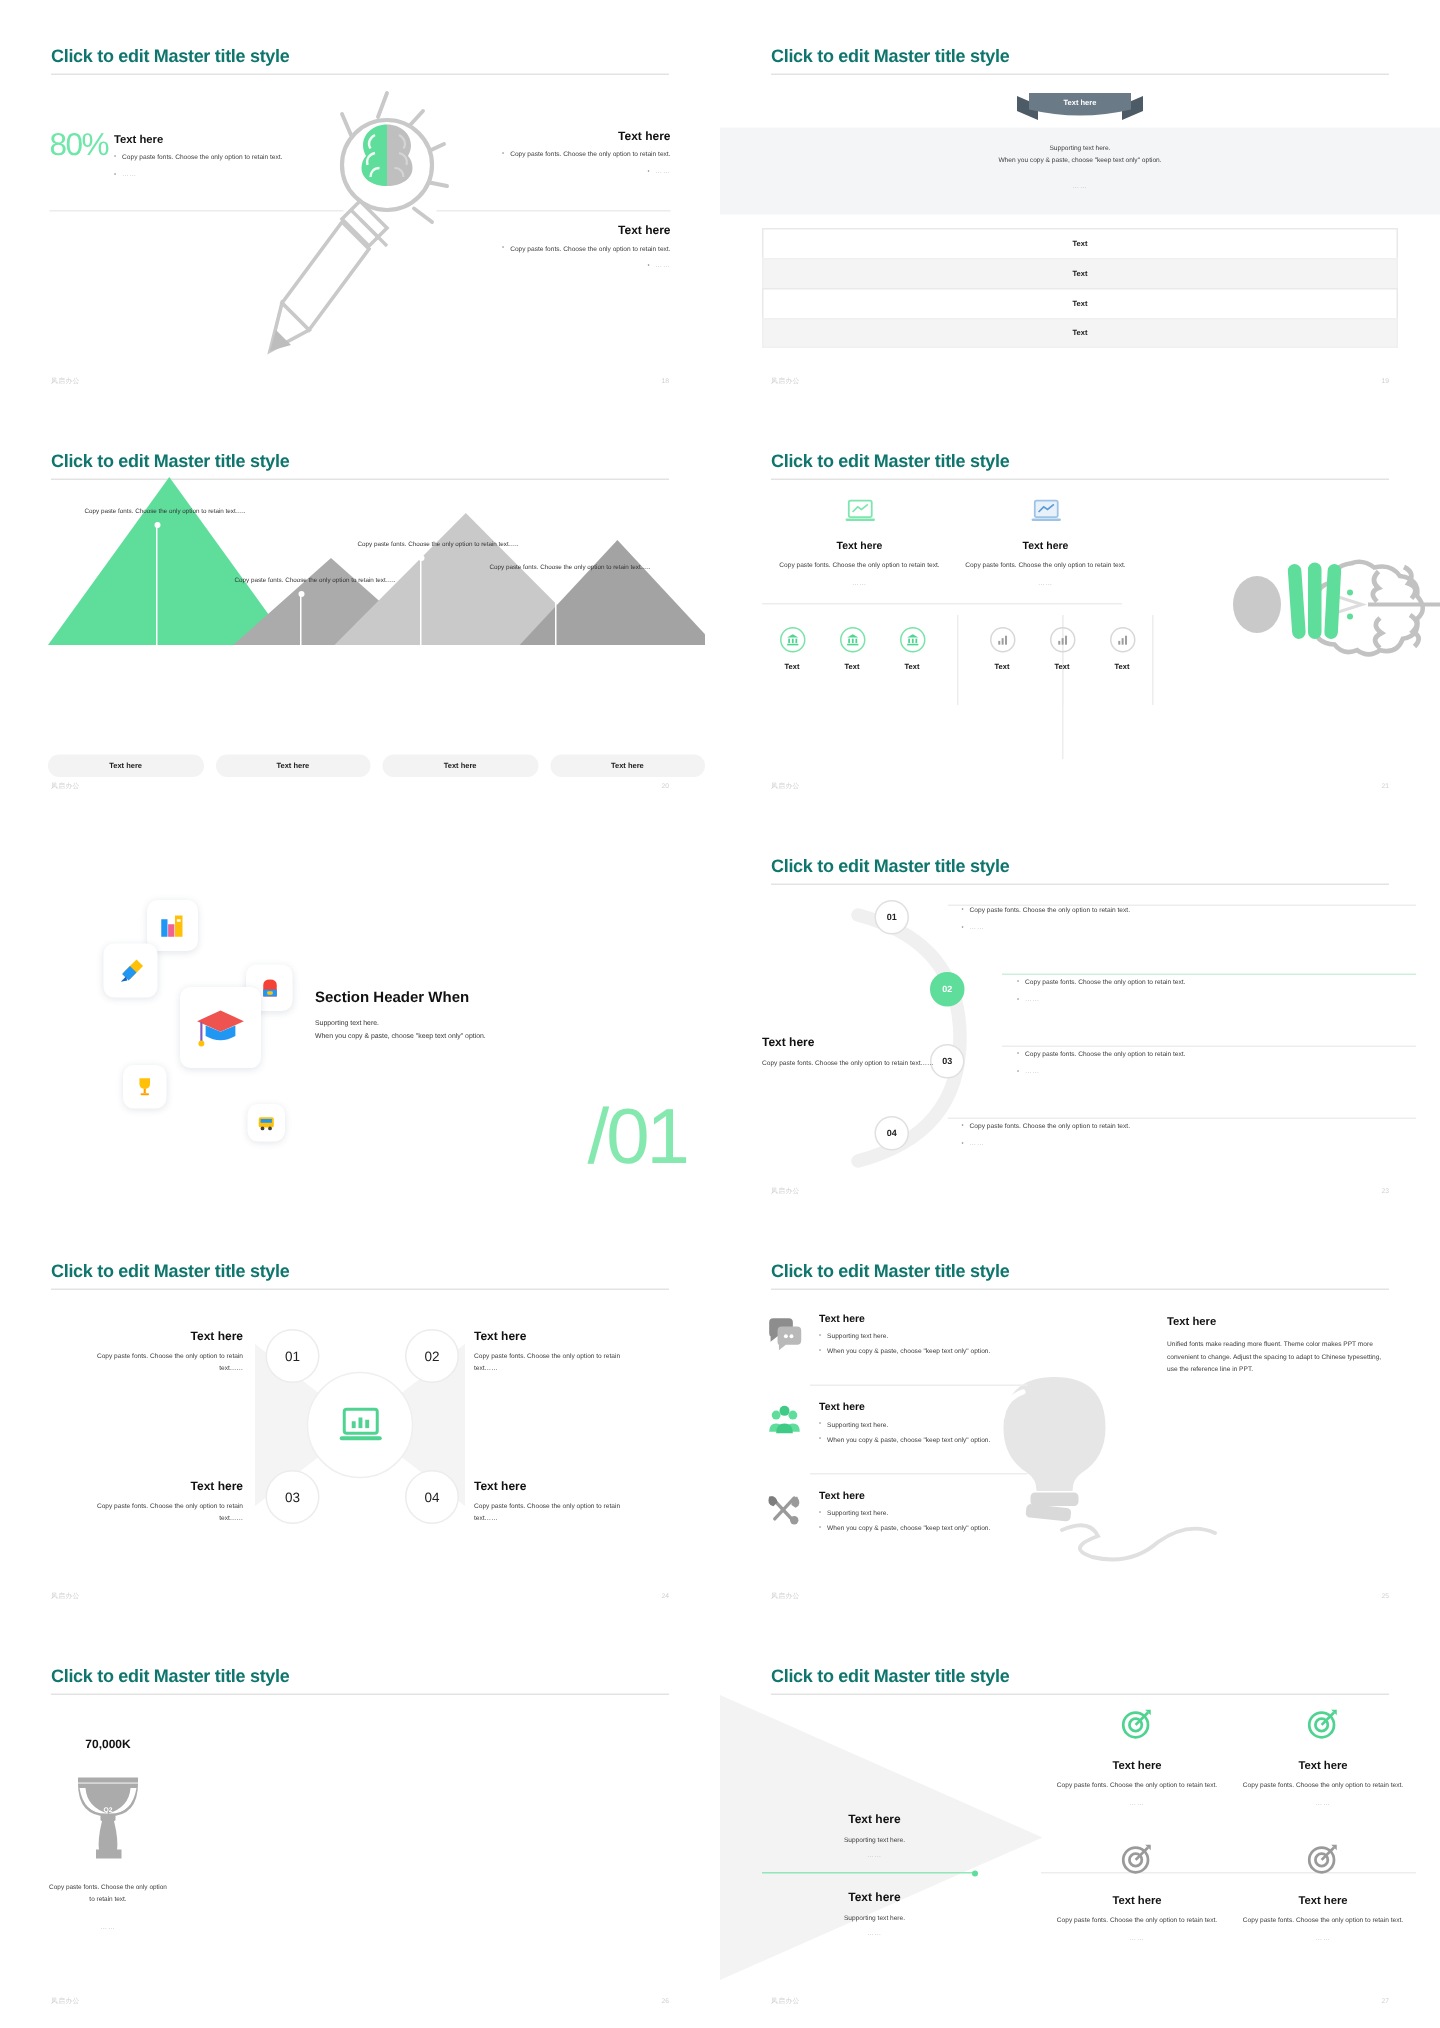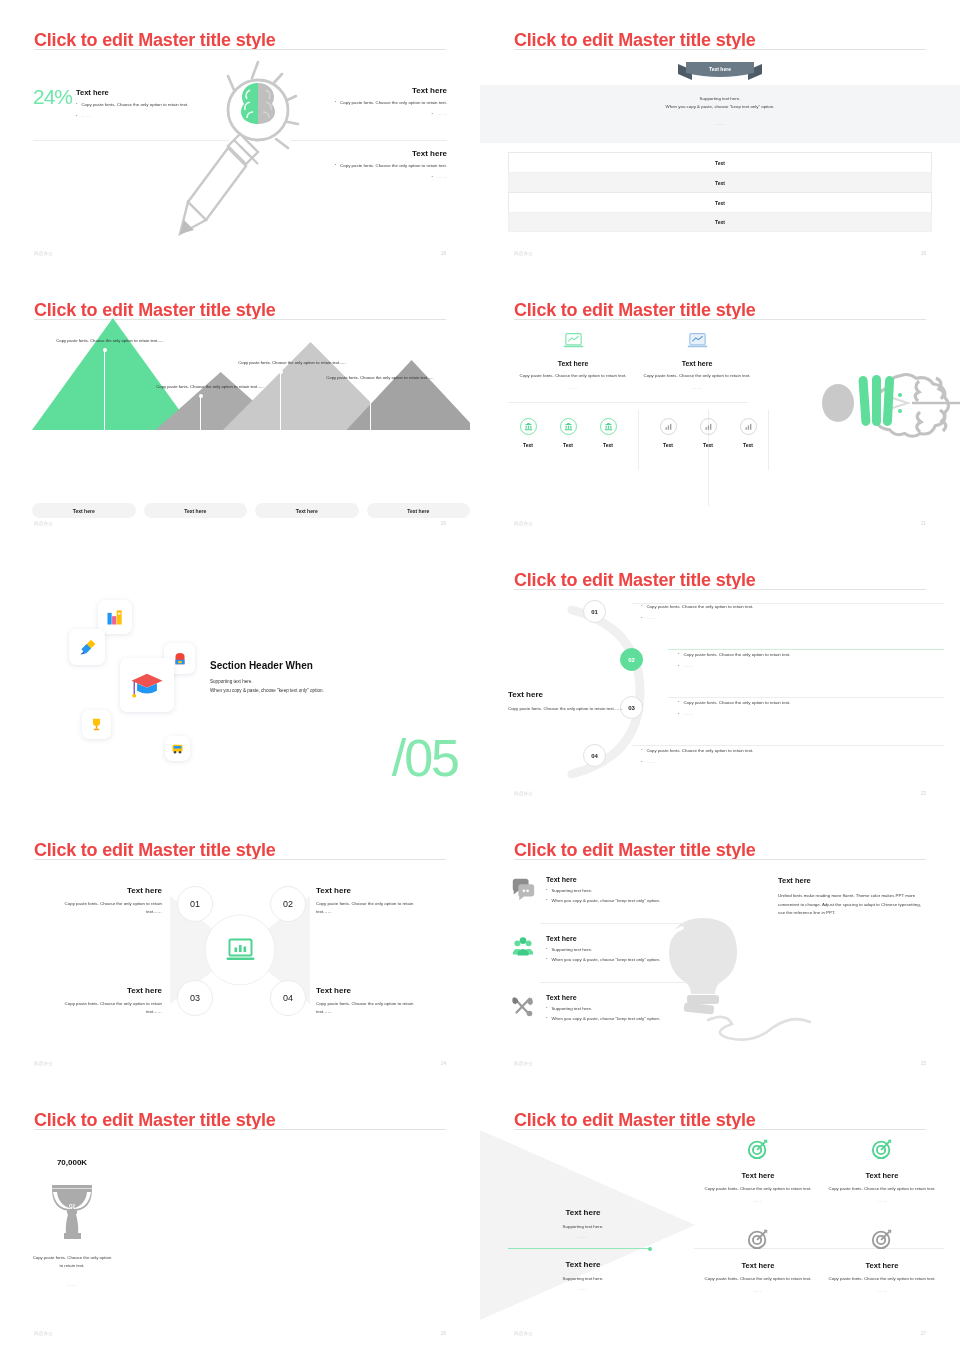--- a/index.html
+++ b/index.html
@@ -13,22 +13,22 @@
     grid-template-rows: repeat(5, 270px);
   }
   .slide{
     position:relative;
     width:480px; height:270px;
     background:#ffffff;
     overflow:hidden;
   }
   .stitle{
     position:absolute; left:34px; top:30px;
-    font-size:18px; font-weight:bold; letter-spacing:-0.2px;
-    color:#ef4444; white-space:nowrap;
+    font-size:12px; font-weight:bold; letter-spacing:-0.2px;
+    color:#0f766e; white-space:nowrap;
   }
   .titlerule{
     position:absolute; left:34px; top:49px; width:412px; height:1px;
     background:#e3e3e3;
   }
   .foot-left{
     position:absolute; left:34px; bottom:14px;
     font-size:4.5px; color:#cfcfcf; letter-spacing:.3px;
   }
   .foot-right{
@@ -142,21 +142,21 @@
 </style>
 </head>
 <body>
 
 <div class="deck">
 
   <div class="slide">
     <div class="stitle">Click to edit Master title style</div>
     <div class="titlerule"></div>
 
-    <div class="s1-pct">24%</div>
+    <div class="s1-pct">80%</div>
 
     <div class="s1-l">
       <div class="h3">Text here</div>
       <div class="bul">
         <span class="dot">•</span>
         <span class="body">Copy paste fonts. Choose the only option to retain text.</span>
       </div>
       <div class="bul">
         <span class="dot">•</span>
         <span class="dots">……</span>
@@ -455,21 +455,21 @@
         <circle cx="8" cy="18" r="2" fill="#424242"></circle>
         <circle cx="16" cy="18" r="2" fill="#424242"></circle>
       </svg>
     </div>
 
     <div class="s5-head">
       <div class="t">Section Header When</div>
       <div class="s">Supporting text here.</div>
       <div class="s" style="margin-top:1px">When you copy &amp; paste, choose "keep text only" option.</div>
     </div>
-    <div class="s5-num">/05</div>
+    <div class="s5-num">/01</div>
   </div>
 
   <div class="slide">
     <div class="stitle">Click to edit Master title style</div>
     <div class="titlerule"></div>
 
     <svg style="position:absolute;left:86px;top:60px;width:90px;height:185px;" viewBox="0 0 90 185">
       <path d="M6 10 Q74 28 74 92 Q74 156 6 174" fill="none" stroke="#f0f0f0" stroke-width="9" stroke-linecap="round"></path>
     </svg>
 

